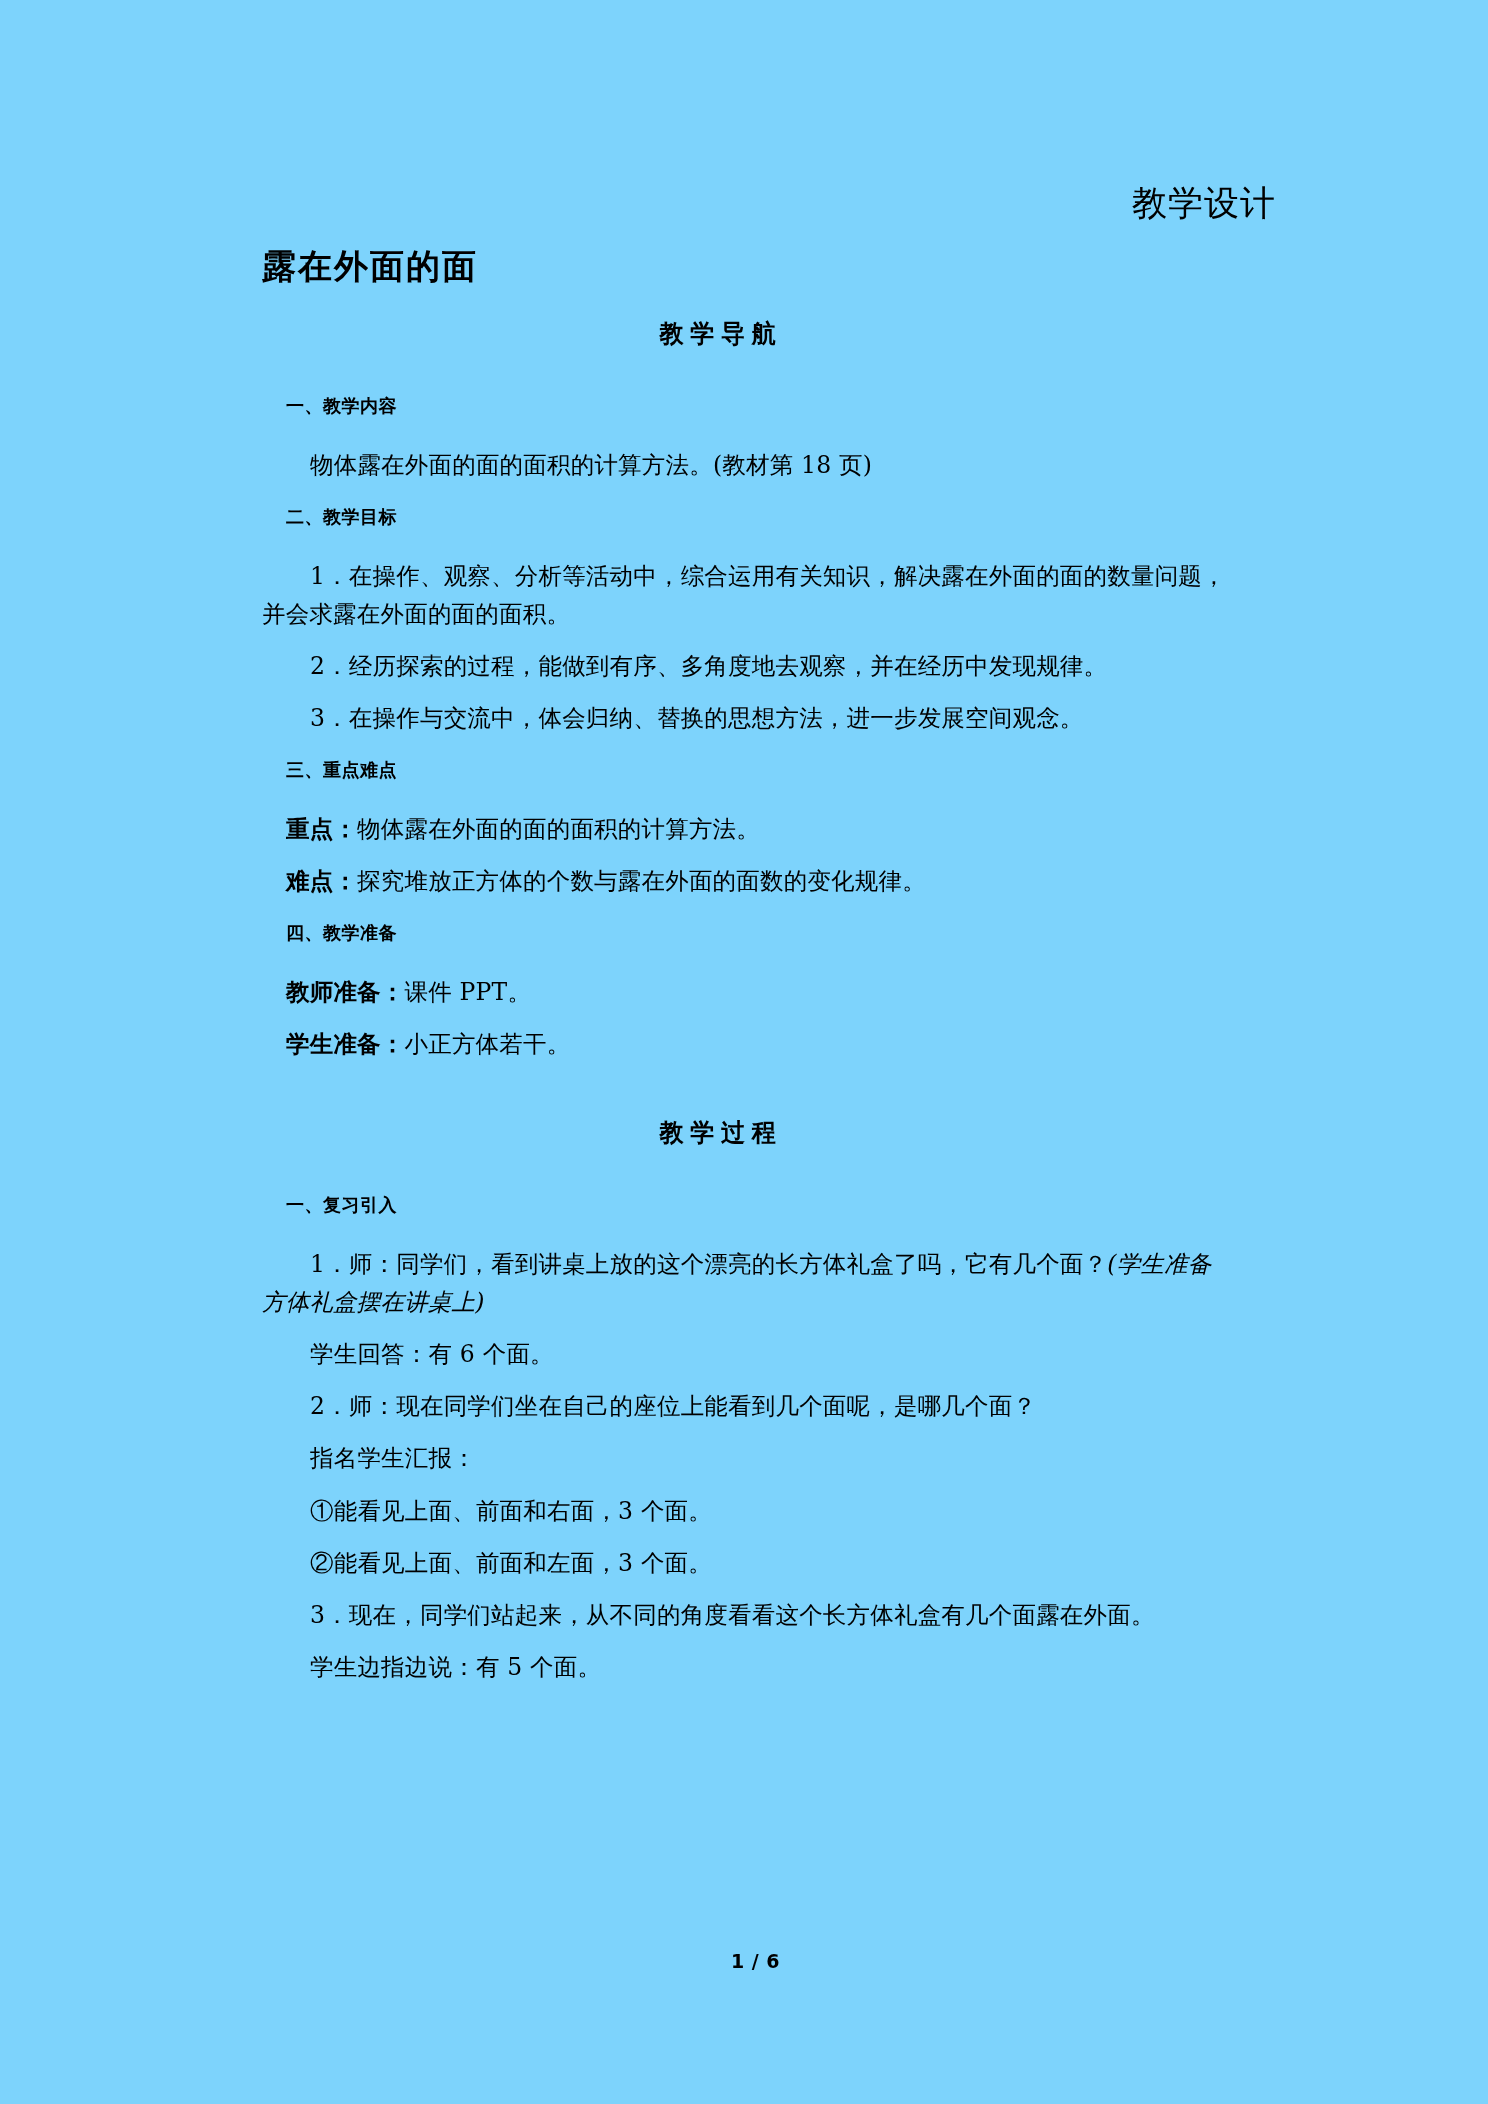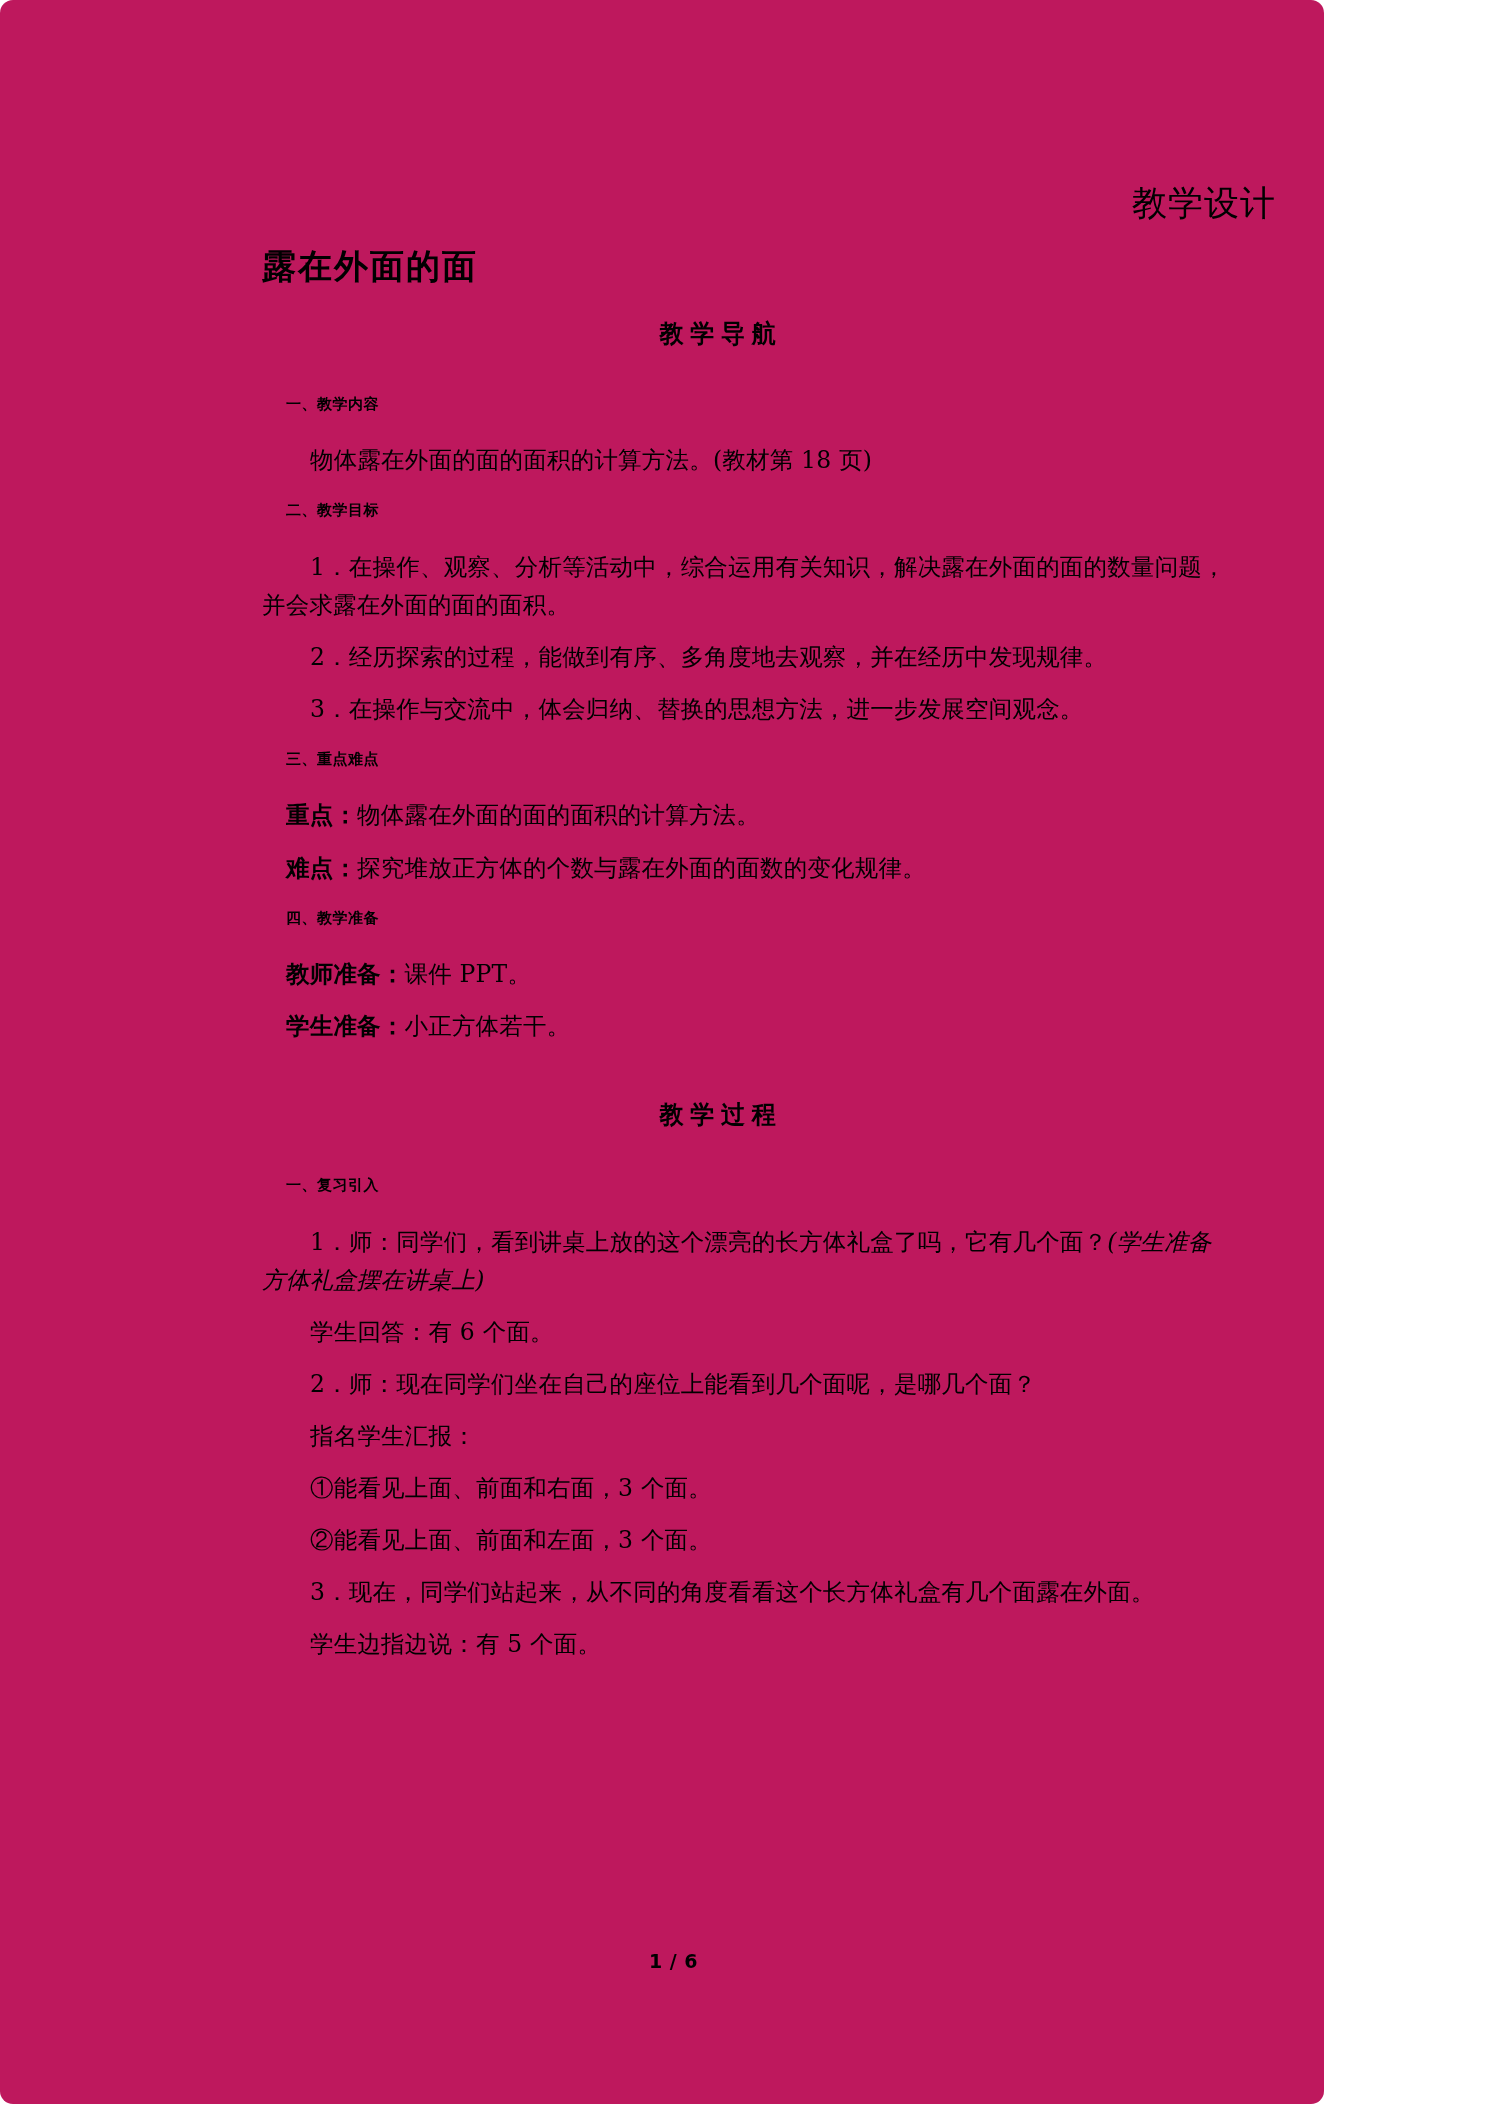--- a/index.html
+++ b/index.html
@@ -7,26 +7,25 @@
     padding: 0;
     background: #ffffff;
   }
   body {
     font-family: "DejaVu Serif", "Liberation Serif", serif;
     color: #000000;
     -webkit-font-smoothing: antialiased;
   }
   .page {
     position: relative;
-    width: 1324px;
+    width: 1488px;
     height: 2104px;
-    background: #be185d;
+    background: #7dd3fc;
     box-sizing: border-box;
     overflow: hidden;
-    border-radius: 13px;
   }
   .content {
     position: absolute;
     left: 0;
     top: 0;
     width: 1488px;
     height: 2104px;
     padding: 182px 212px 0 262px;
     box-sizing: border-box;
   }
@@ -60,21 +59,21 @@
     letter-spacing: 7px;
     line-height: 1.4;
     margin: 0;
     padding-right: 100px;
     font-family: "DejaVu Sans", "Liberation Sans", sans-serif;
     transform: scaleX(0.96);
   }
 
   
   .sec-head {
-    font-size: 15px;
+    font-size: 18px;
     font-weight: bold;
     letter-spacing: 0.5px;
     line-height: 1.5;
     margin: 0;
     padding-left: 24px;
     font-family: Liberation Serif, serif;
   }
 
   
   .para {

